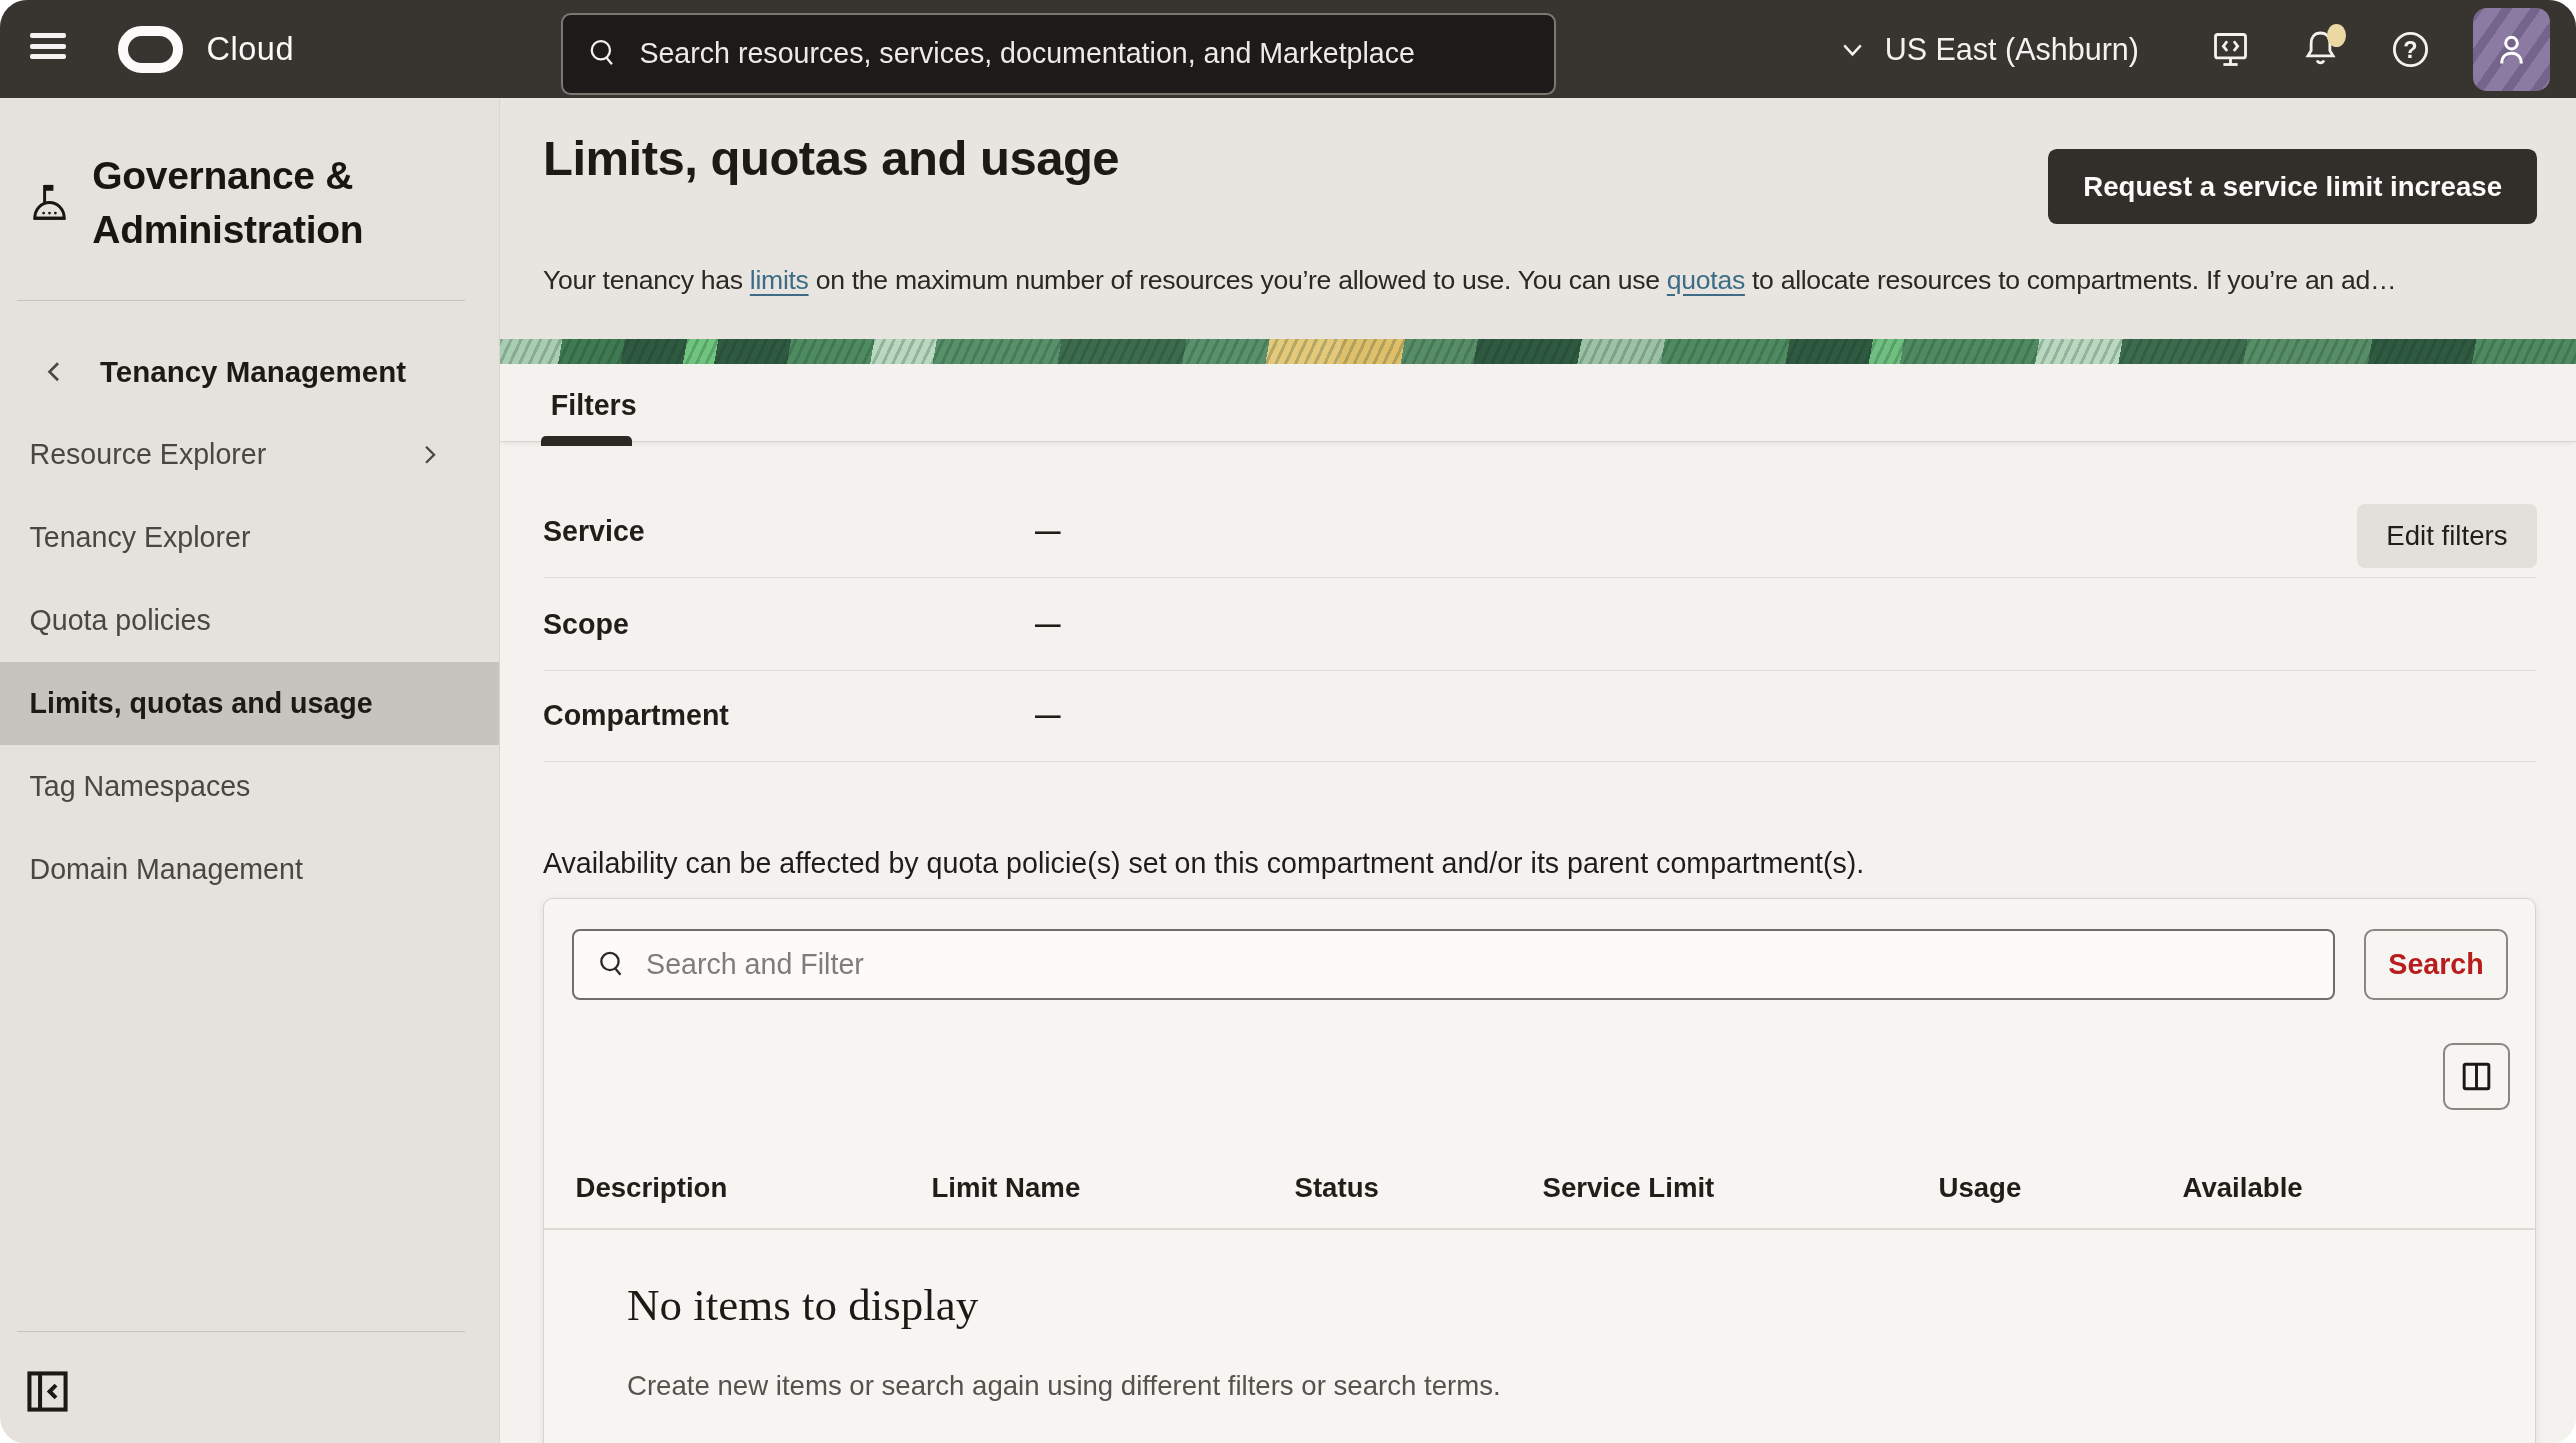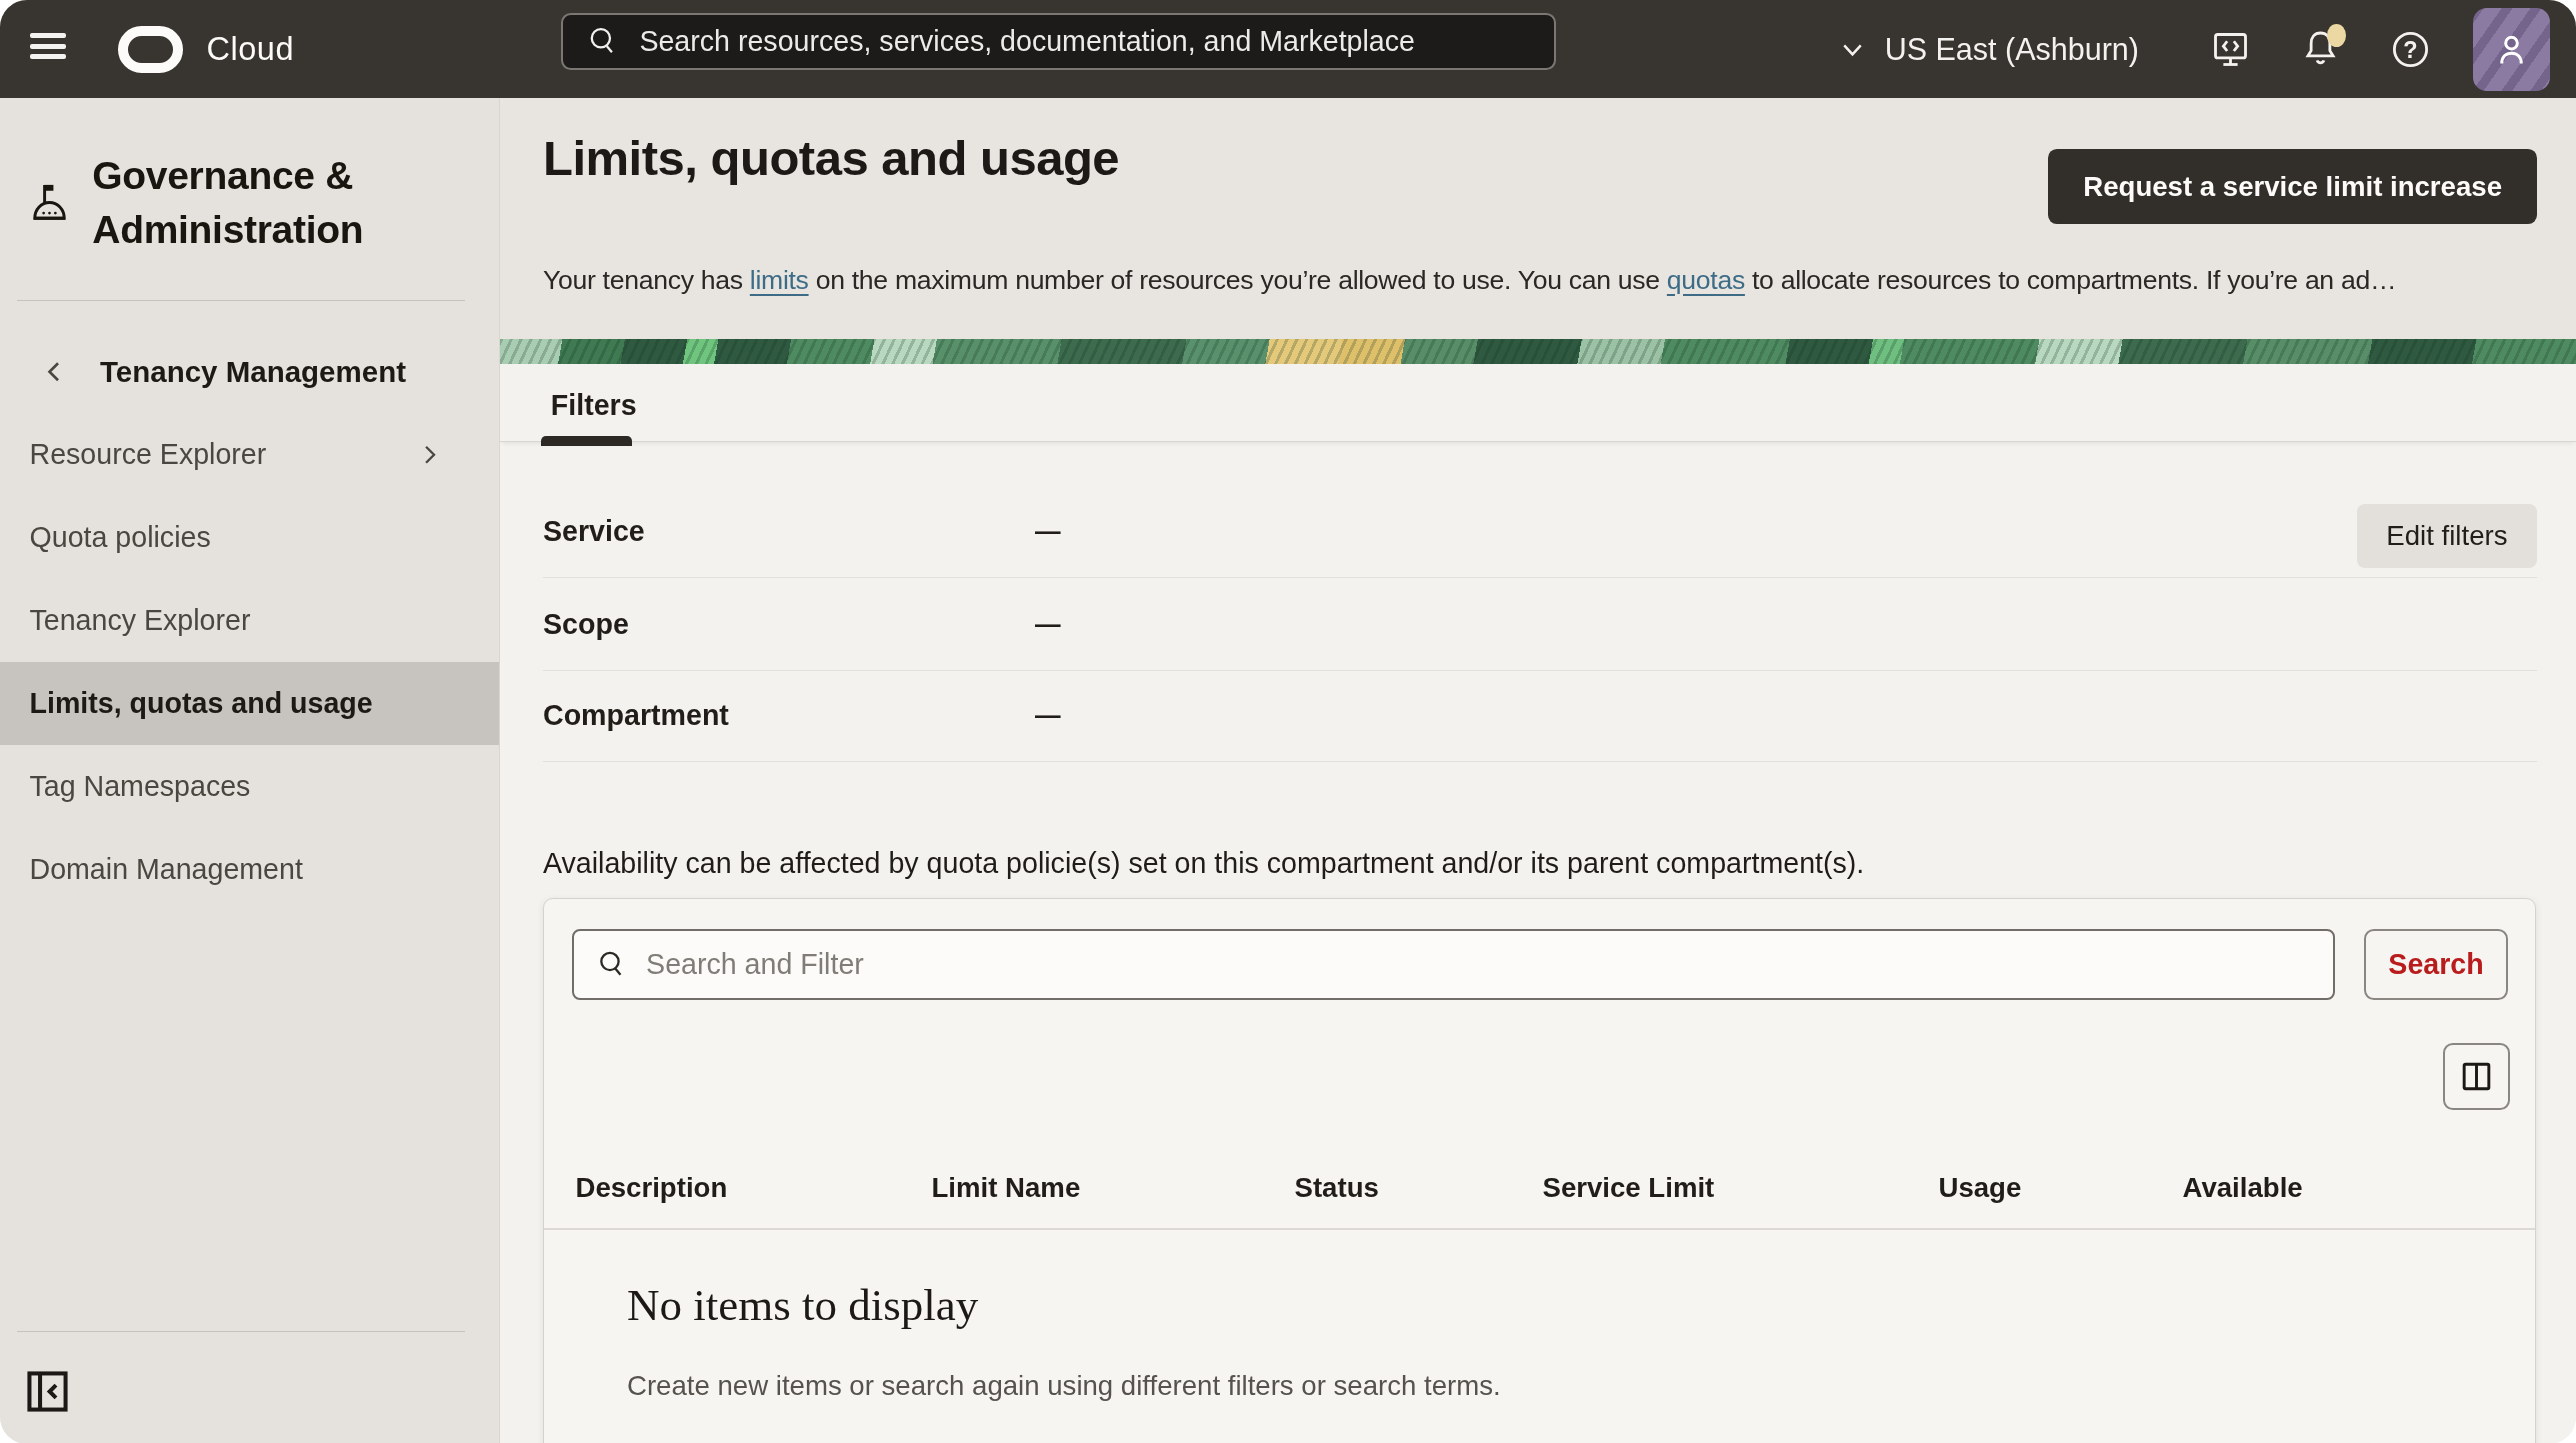--- a/index.html
+++ b/index.html
@@ -6,21 +6,21 @@
   html,body { width:2576px; height:1444px; font-family:"Liberation Sans", sans-serif; }
   .app { position:absolute; inset:0; width:2576px; height:1444px; overflow:hidden; background:#f4f2ef;border-radius:27px; }
 
   
   .topbar { position:absolute; left:0; top:0; width:2576px; height:98px; background:#38342f; }
   .hamburger { position:absolute; left:29.5px; top:30.5px; width:39px; height:37px; background:none; border:none; cursor:pointer; }
   .hamburger .bar { display:block; width:36px; height:4.9px; background:#f5f3f1; border-radius:2px; margin:0 0 5.9px 0; }
   .brand { position:absolute; left:118px; top:0; height:98px; display:flex; align-items:center; gap:23.6px; }
   .o-logo { display:inline-block; width:65px; height:47px; border:10.8px solid #fcfbfa; border-radius:23.6px; }
   .brand-text { color:#fcfbfa; font-size:32.5px; font-weight:500; letter-spacing:0.5px; }
-  .global-search { position:absolute; left:561px; top:12.8px; width:995px; height:57px; background:#1d1b19; border:2px solid #7b7874; border-radius:9.8px; display:flex; align-items:center; padding:0 19.7px; }
+  .global-search { position:absolute; left:561px; top:12.8px; width:995px; height:82px; background:#1d1b19; border:2px solid #7b7874; border-radius:9.8px; display:flex; align-items:center; padding:0 19.7px; }
   .global-search svg { flex:0 0 auto; margin-right:17.7px; }
   .global-search input { flex:1; background:transparent; border:none; outline:none; color:#f3f1ef; font-size:28.6px; font-family:"Liberation Sans", sans-serif; }
   .global-search input::placeholder { color:#ecebe9; opacity:1; }
   .topbar-right { position:absolute; right:25.6px; top:0; height:98px; display:flex; align-items:center; gap:35px; }
   .region { display:flex; align-items:center; gap:15.8px; color:#f4f2f0; font-size:30.5px; font-weight:500; cursor:pointer; margin-right:29.5px; }
   .icon-btn { background:none; border:none; cursor:pointer; display:flex; align-items:center; justify-content:center; width:55px; height:55px; position:relative; }
   .avatar { width:77px; height:83px; border:none; border-radius:13.8px; cursor:pointer;
     background:#8b7ba2;
     background-image:repeating-linear-gradient(125deg, rgba(58,42,84,0.28) 0 8.9px, rgba(58,42,84,0) 8.9px 23.6px);
     display:flex; align-items:center; justify-content:center; }
@@ -175,24 +175,24 @@
       <span class="parent-label">Tenancy Management</span>
     </div>
     <nav class="sb-nav">
       <div class="sb-item">
         <span>Resource Explorer</span>
         <svg class="sub-chevron" width="29.5" height="29.5" viewBox="0 0 24 24" fill="none" stroke="#4a4740" stroke-width="1.9">
             <polyline points="9,5.5 15.5,12 9,18.5"></polyline>
           </svg>
       </div>
       <div class="sb-item">
+        <span>Tenancy Explorer</span>
+      </div>
+      <div class="sb-item">
         <span>Quota policies</span>
-      </div>
-      <div class="sb-item">
-        <span>Tenancy Explorer</span>
       </div>
       <div class="sb-item selected">
         <span>Limits, quotas and usage</span>
       </div>
       <div class="sb-item">
         <span>Tag Namespaces</span>
       </div>
       <div class="sb-item">
         <span>Domain Management</span>
       </div>

